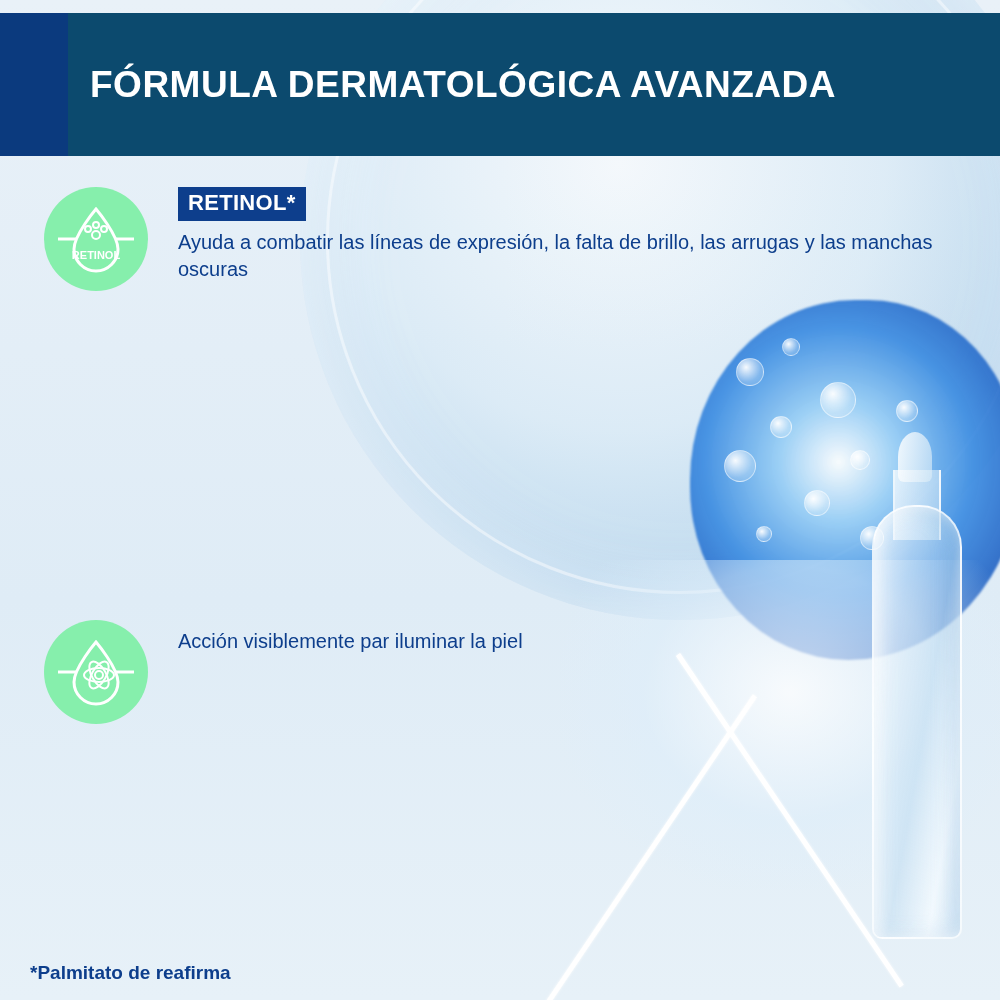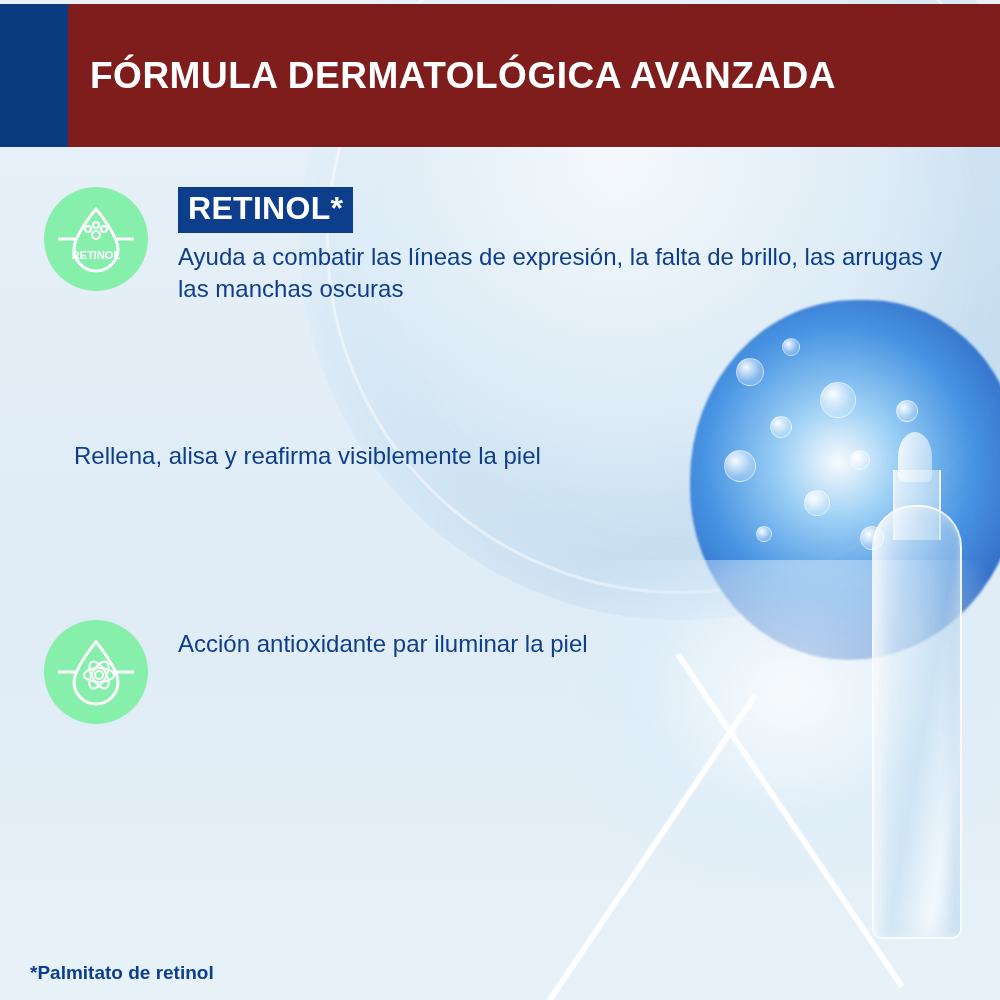--- a/index.html
+++ b/index.html
@@ -114,24 +114,24 @@
     background: #ffffff;
     height: 5px;
     transform-origin: left center;
     box-shadow: 0 0 3px rgba(255,255,255,0.9);
   }
 
   
   .header {
     position: absolute;
     left: 0;
-    top: 4px;
+    top: 13px;
     width: 1000px;
     height: 143px;
-    background: #7f1d1d;
+    background: #0c4a6e;
     display: flex;
     align-items: center;
   }
   .header-accent {
     width: 68px;
     height: 143px;
     background: #0b3a7e;
     flex: 0 0 auto;
   }
   .header-title {
@@ -170,29 +170,29 @@
   .badge svg { display: block; }
 
   .benefit-text {
     margin-left: 30px;
     max-width: 800px;
   }
   .benefit-title {
     display: inline-block;
     background: #0d3e8c;
     color: #ffffff;
-    font-size: 32px;
+    font-size: 22px;
     font-weight: bold;
     line-height: 1.18;
     padding: 3px 10px 5px 10px;
     letter-spacing: 0.3px;
   }
   .benefit-body {
     color: #0d3e8c;
-    font-size: 24px;
+    font-size: 20px;
     line-height: 1.33;
     margin-top: 8px;
     font-weight: 500;
     max-width: 790px;
   }
   .benefit-2 .benefit-body { margin-top: 20px; }
   .benefit-3 .benefit-body { max-width: 600px; }
 
   .footnote {
     position: absolute;
@@ -253,38 +253,37 @@
         </svg>
       </div>
       <div class="benefit-text">
         <div class="benefit-title">RETINOL*</div>
         <div class="benefit-body">Ayuda a combatir las líneas de expresión, la falta de brillo, las arrugas y las manchas oscuras</div>
       </div>
     </div>
 
     <div class="benefit benefit-2">
       <div class="benefit-text">
-        <div class="benefit-body">Rellena, alisa y reafirma visiblemente la piel</div>
       </div>
     </div>
 
     <div class="benefit benefit-3">
       <div class="badge">
         <svg width="104" height="104" viewBox="0 0 104 104">
           <path d="M52 22 C52 22 30 48 30 62 a22 22 0 0 0 44 0 C74 48 52 22 52 22 Z" fill="none" stroke="#ffffff" stroke-width="3"></path>
           <line x1="14" y1="52" x2="32" y2="52" stroke="#ffffff" stroke-width="3"></line>
           <line x1="72" y1="52" x2="90" y2="52" stroke="#ffffff" stroke-width="3"></line>
           <circle cx="55" cy="55" r="4" fill="none" stroke="#ffffff" stroke-width="2"></circle>
           <ellipse cx="55" cy="55" rx="15" ry="7" fill="none" stroke="#ffffff" stroke-width="2"></ellipse>
           <ellipse cx="55" cy="55" rx="15" ry="7" fill="none" stroke="#ffffff" stroke-width="2" transform="rotate(60 55 55)"></ellipse>
           <ellipse cx="55" cy="55" rx="15" ry="7" fill="none" stroke="#ffffff" stroke-width="2" transform="rotate(120 55 55)"></ellipse>
         </svg>
       </div>
       <div class="benefit-text">
-        <div class="benefit-body">Acción antioxidante par iluminar la piel</div>
+        <div class="benefit-body">Acción visiblemente par iluminar la piel</div>
       </div>
     </div>
 
   </div>
 
-  <div class="footnote">*Palmitato de retinol</div>
+  <div class="footnote">*Palmitato de reafirma</div>
 
 </div>
 
 </body></html>

